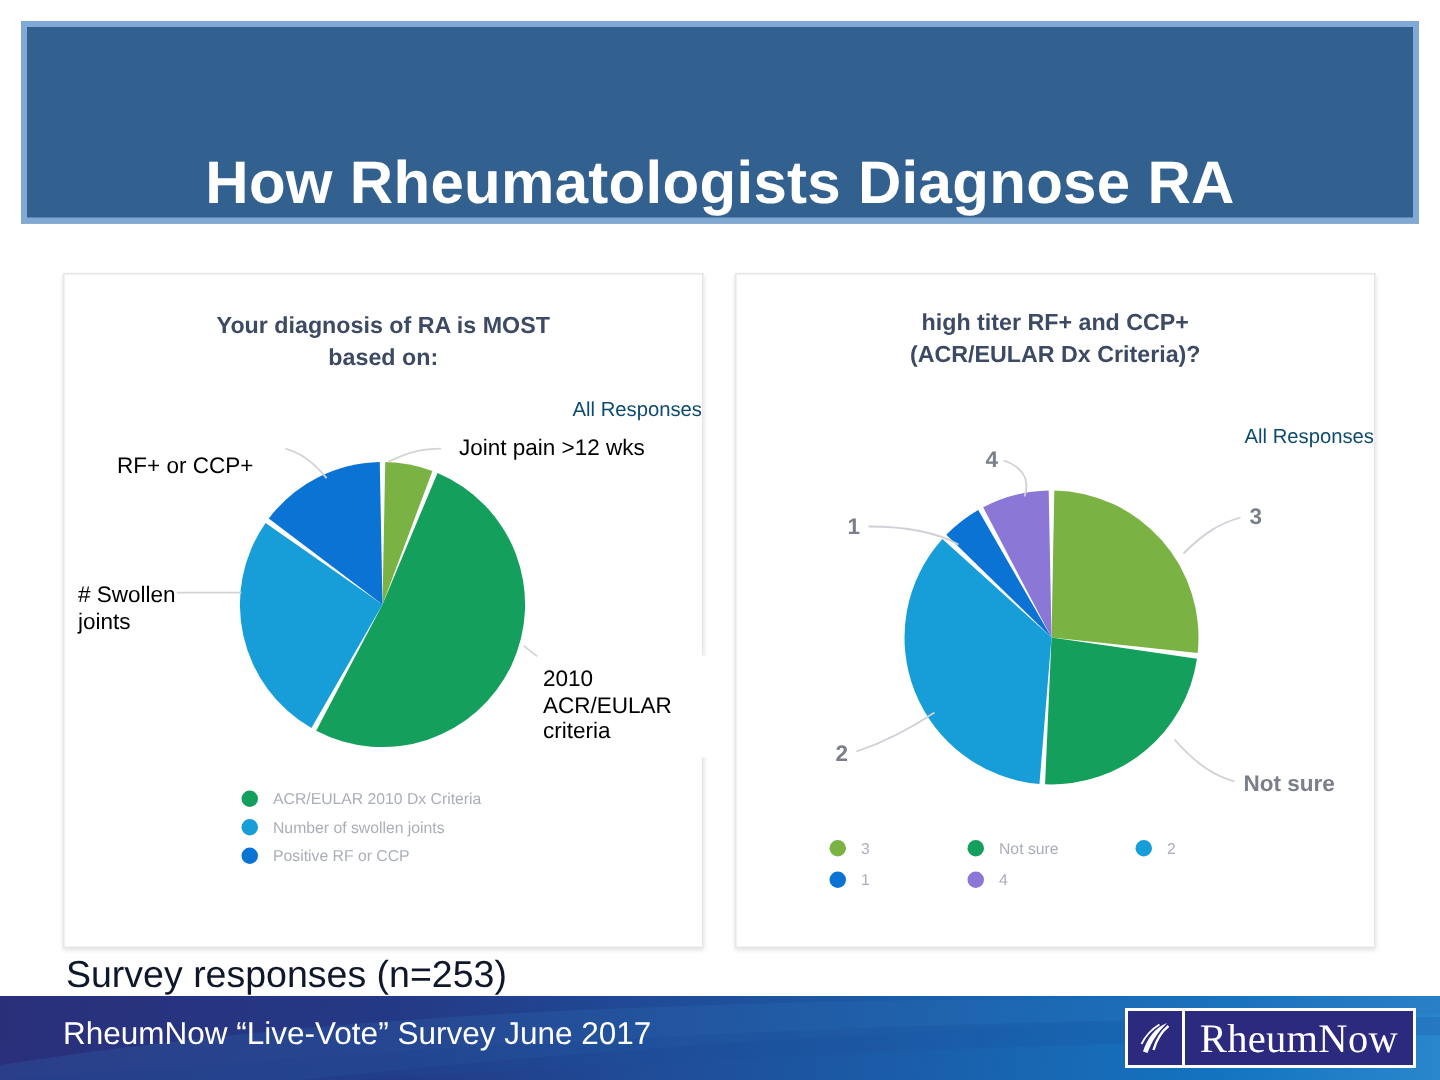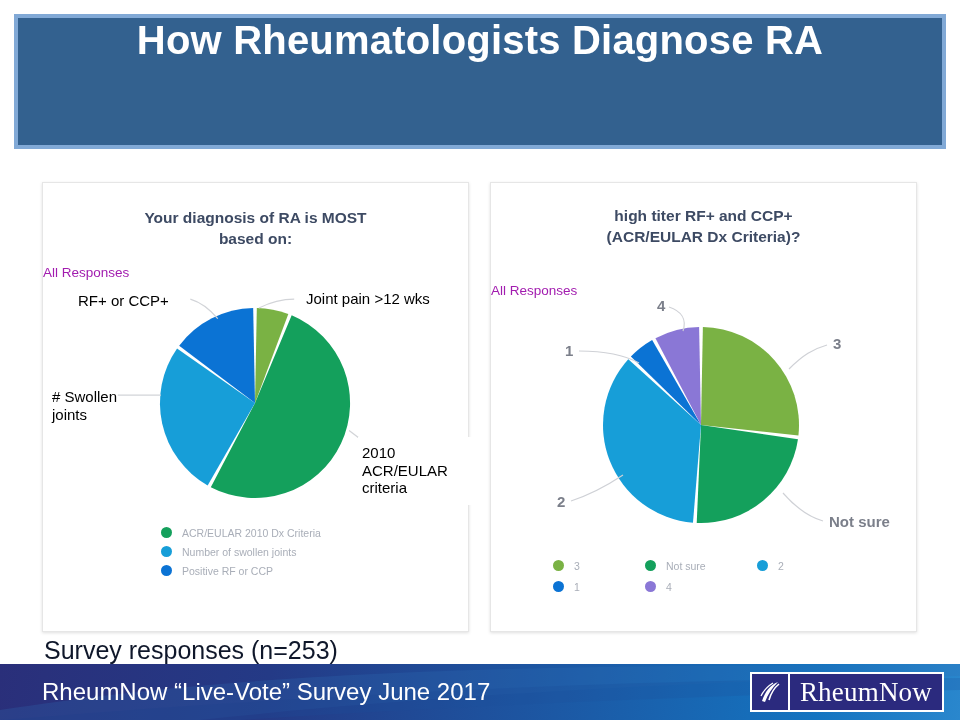--- a/index.html
+++ b/index.html
@@ -20,21 +20,21 @@
   #title-banner {
     position: absolute;
     left: 14px;
     top: 14px;
     width: 932px;
     height: 135px;
     box-sizing: border-box;
     background: #33618f;
     border: 4px solid #81a9d6;
     display: flex;
-    align-items: flex-start;
+    align-items: flex-end;
     justify-content: center;
   }
   #title-text {
     color: #ffffff;
     font-size: 40px;
     font-weight: bold;
     letter-spacing: 0.2px;
     text-align: center;
     font-family: "Liberation Sans", sans-serif;
   }
@@ -62,22 +62,22 @@
     font-size: 15.5px;
     line-height: 21px;
     font-family: "Liberation Sans", sans-serif;
   }
   #left-title  { top: 24px; }
   #right-title { top: 22px; }
 
   .chart-sub {
     position: absolute;
     left: 0; right: 0;
-    text-align: left;
-    color: #a21caf;
+    text-align: right;
+    color: #0c4a6e;
     font-size: 13.5px;
     font-family: "Liberation Sans", sans-serif;
   }
   #left-sub  { top: 82px; }
   #right-sub { top: 100px; }
 
   
   .pie-wrap { position: absolute; }
   #left-pie-wrap  { left: 114px; top: 122px; width: 196px; height: 196px; }
   #right-pie-wrap { left: 110px; top: 142px; width: 200px; height: 200px; }
@@ -115,21 +115,21 @@
 
   
   .annot {
     position: absolute;
     color: #000000;
     font-size: 15px;
     line-height: 17.5px;
     font-family: "Liberation Sans", sans-serif;
     white-space: pre-line;
   }
-  #annot-rf     { left: 78px;  top: 292px; }
+  #annot-rf     { left: 78px;  top: 302px; }
   #annot-joint  { left: 306px; top: 290px; }
   #annot-swollen{ left: 52px;  top: 388px; }
   #annot-acr    { left: 362px; top: 444px; }
   
   #annot-mask {
     position: absolute;
     left: 358px; top: 437px;
     width: 118px; height: 68px;
     background: #ffffff;
   }
@@ -157,21 +157,21 @@
     position: absolute;
     left: 0; top: 0;
     width: 960px; height: 56px;
     opacity: 0.45;
   }
   #footer-text {
     position: absolute;
     left: 42px;
     top: 14px;
     color: #ffffff;
-    font-size: 24px;
+    font-size: 21px;
     font-family: "Liberation Sans", sans-serif;
     white-space: nowrap;
   }
 
   #logo {
     position: absolute;
     right: 16px;
     top: 8px;
     height: 40px;
     display: flex;

